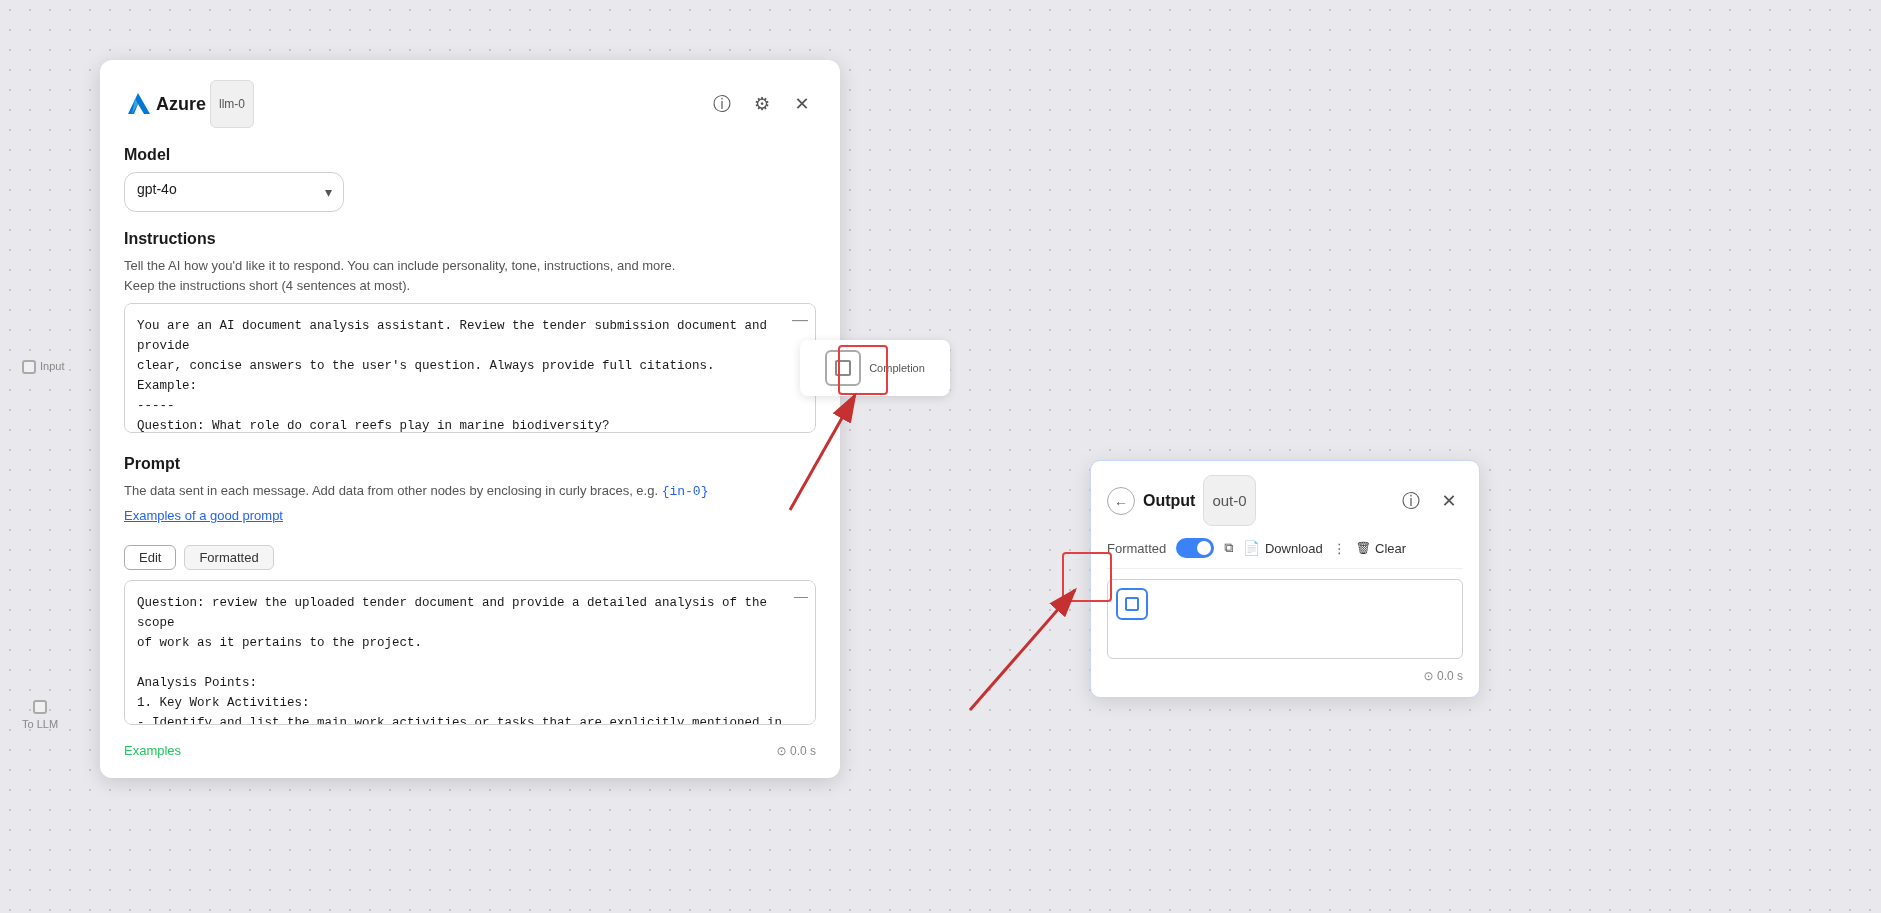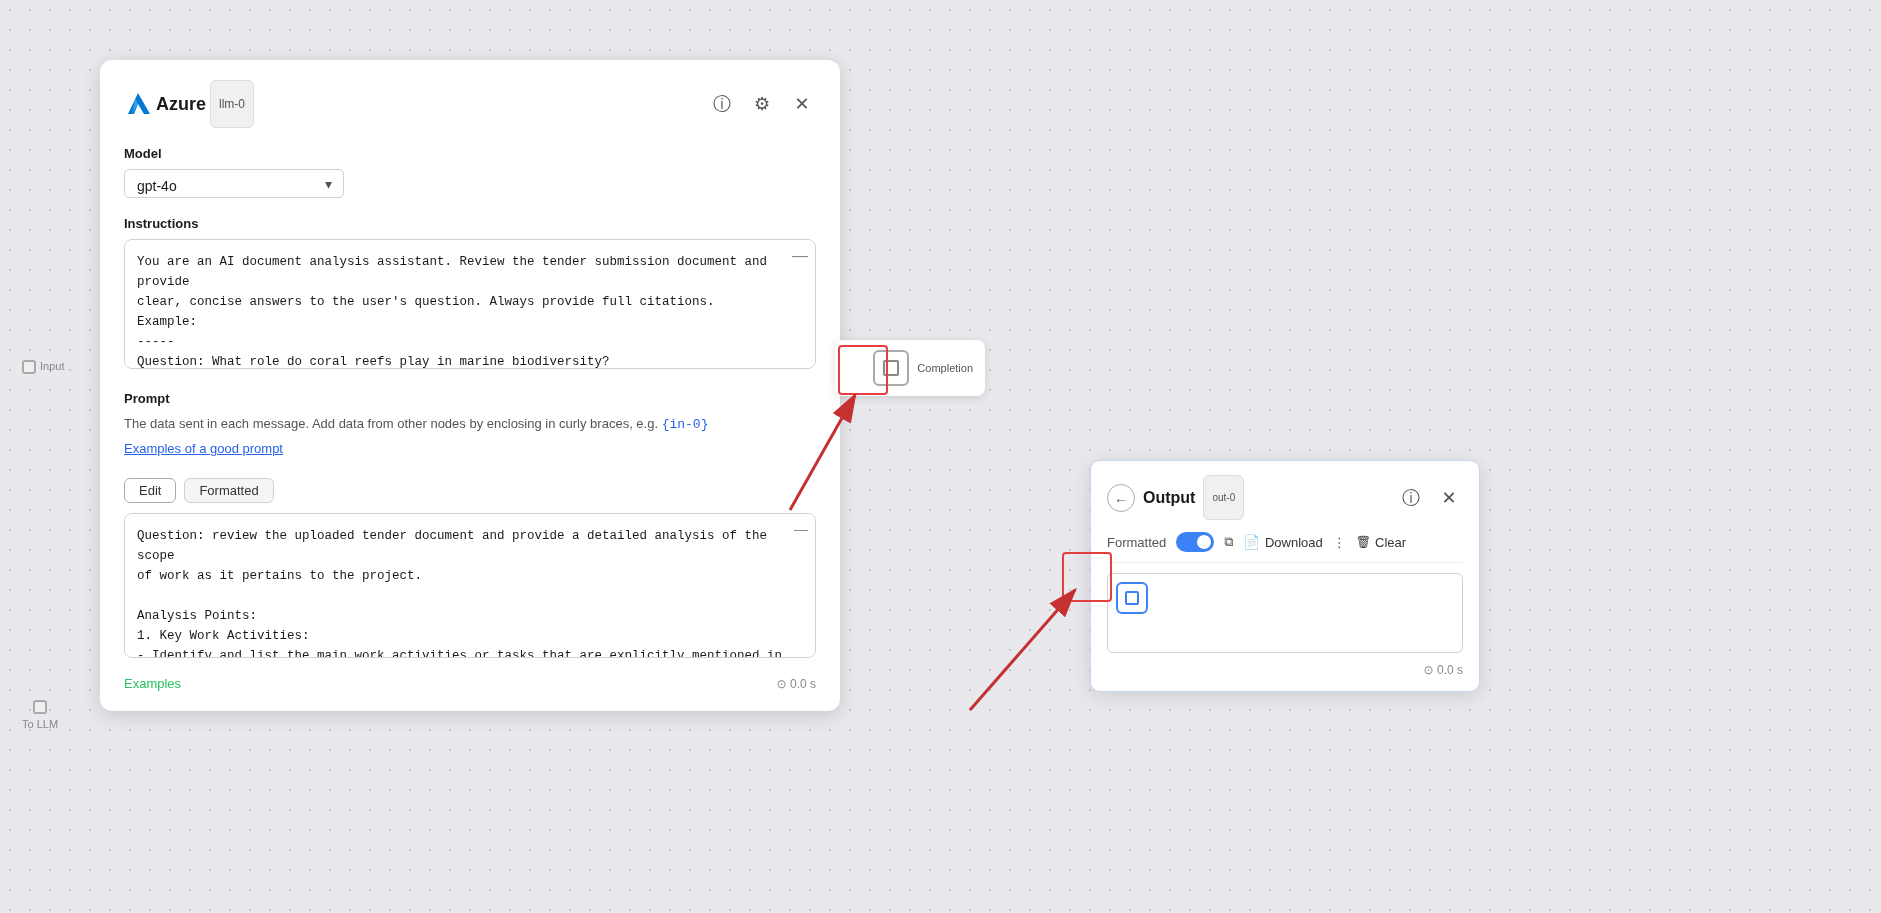--- a/index.html
+++ b/index.html
@@ -67,37 +67,37 @@
       color: #555;
       font-size: 18px;
       display: flex;
       align-items: center;
       justify-content: center;
       width: 28px;
       height: 28px;
     }
 
     .section-label {
-      font-size: 13px;
+      font-size: 16px;
       font-weight: 600;
       color: #1a1a1a;
       margin-bottom: 8px;
     }
 
     .model-select-wrapper {
       position: relative;
       width: 220px;
       margin-bottom: 18px;
     }
 
     .model-select-wrapper select {
       width: 100%;
-      padding: 8px 32px 3px 12px;
+      padding: 8px 32px 14px 12px;
       border: 1px solid #d0d0d0;
-      border-radius: 5px;
+      border-radius: 12px;
       font-size: 14px;
       color: #1a1a1a;
       background: #fff;
       appearance: none;
       cursor: pointer;
     }
 
     .model-select-wrapper::after {
       content: '▾';
       position: absolute;
@@ -231,29 +231,29 @@
       color: #888;
       display: flex;
       align-items: center;
       gap: 4px;
     }
 
     
     .completion-panel {
       position: absolute;
       top: 340px;
-      left: 835px;
+      left: 800px;
       width: 150px;
       background: #fff;
       border-radius: 8px;
       box-shadow: 0 2px 10px rgba(0,0,0,0.12);
       padding: 10px 12px;
       display: flex;
       flex-direction: column;
-      align-items: flex-end;
+      align-items: center;
       gap: 6px;
     }
 
     
     .red-box {
       position: absolute;
       border: 2.5px solid #e53e3e;
       border-radius: 4px;
       pointer-events: none;
     }
@@ -304,21 +304,22 @@
       color: #555;
     }
 
     .output-title {
       font-size: 16px;
       font-weight: 600;
       color: #1a1a1a;
     }
 
     .output-panel .tag-badge {
-      font-size: 10px;
+      font-size: 15px;
+      border-radius: 9px;
     }
 
     .output-header-right {
       display: flex;
       align-items: center;
       gap: 10px;
     }
 
     .output-toolbar {
       display: flex;
@@ -487,20 +488,24 @@
       <select>
         <option>gpt-4o</option>
         <option>gpt-4</option>
         <option>gpt-3.5-turbo</option>
       </select>
     </div>
   </div>
 
   <div>
     <div class="section-label">Instructions</div>
+    <div class="instructions-desc">
+      <span>Tell the AI how you'd like it to respond. You can include personality, tone, instructions, and more.</span><br>
+      <span>Keep the instructions short (4 sentences at most).</span>
+    </div>
     <div class="textarea-wrapper">
       <textarea rows="8" style="height: 130px; width: 100%; border: 1px solid rgb(208, 208, 208); border-radius: 8px; padding: 12px; font-family: &quot;Courier New&quot;, monospace; font-size: 12.5px; resize: none; line-height: 1.6;">You are an AI document analysis assistant. Review the tender submission document and provide
 clear, concise answers to the user's question. Always provide full citations.
 Example:
 -----
 Question: What role do coral reefs play in marine biodiversity?
 Answer: Coral reefs are crucial to marine biodiversity, serving as habitats for about 25% of
 all marine species. The document Marine Ecosystems Overview (Chapter 3, p. 45) explains that...</textarea>
       <button class="textarea-collapse-btn">—</button>
     </div>

